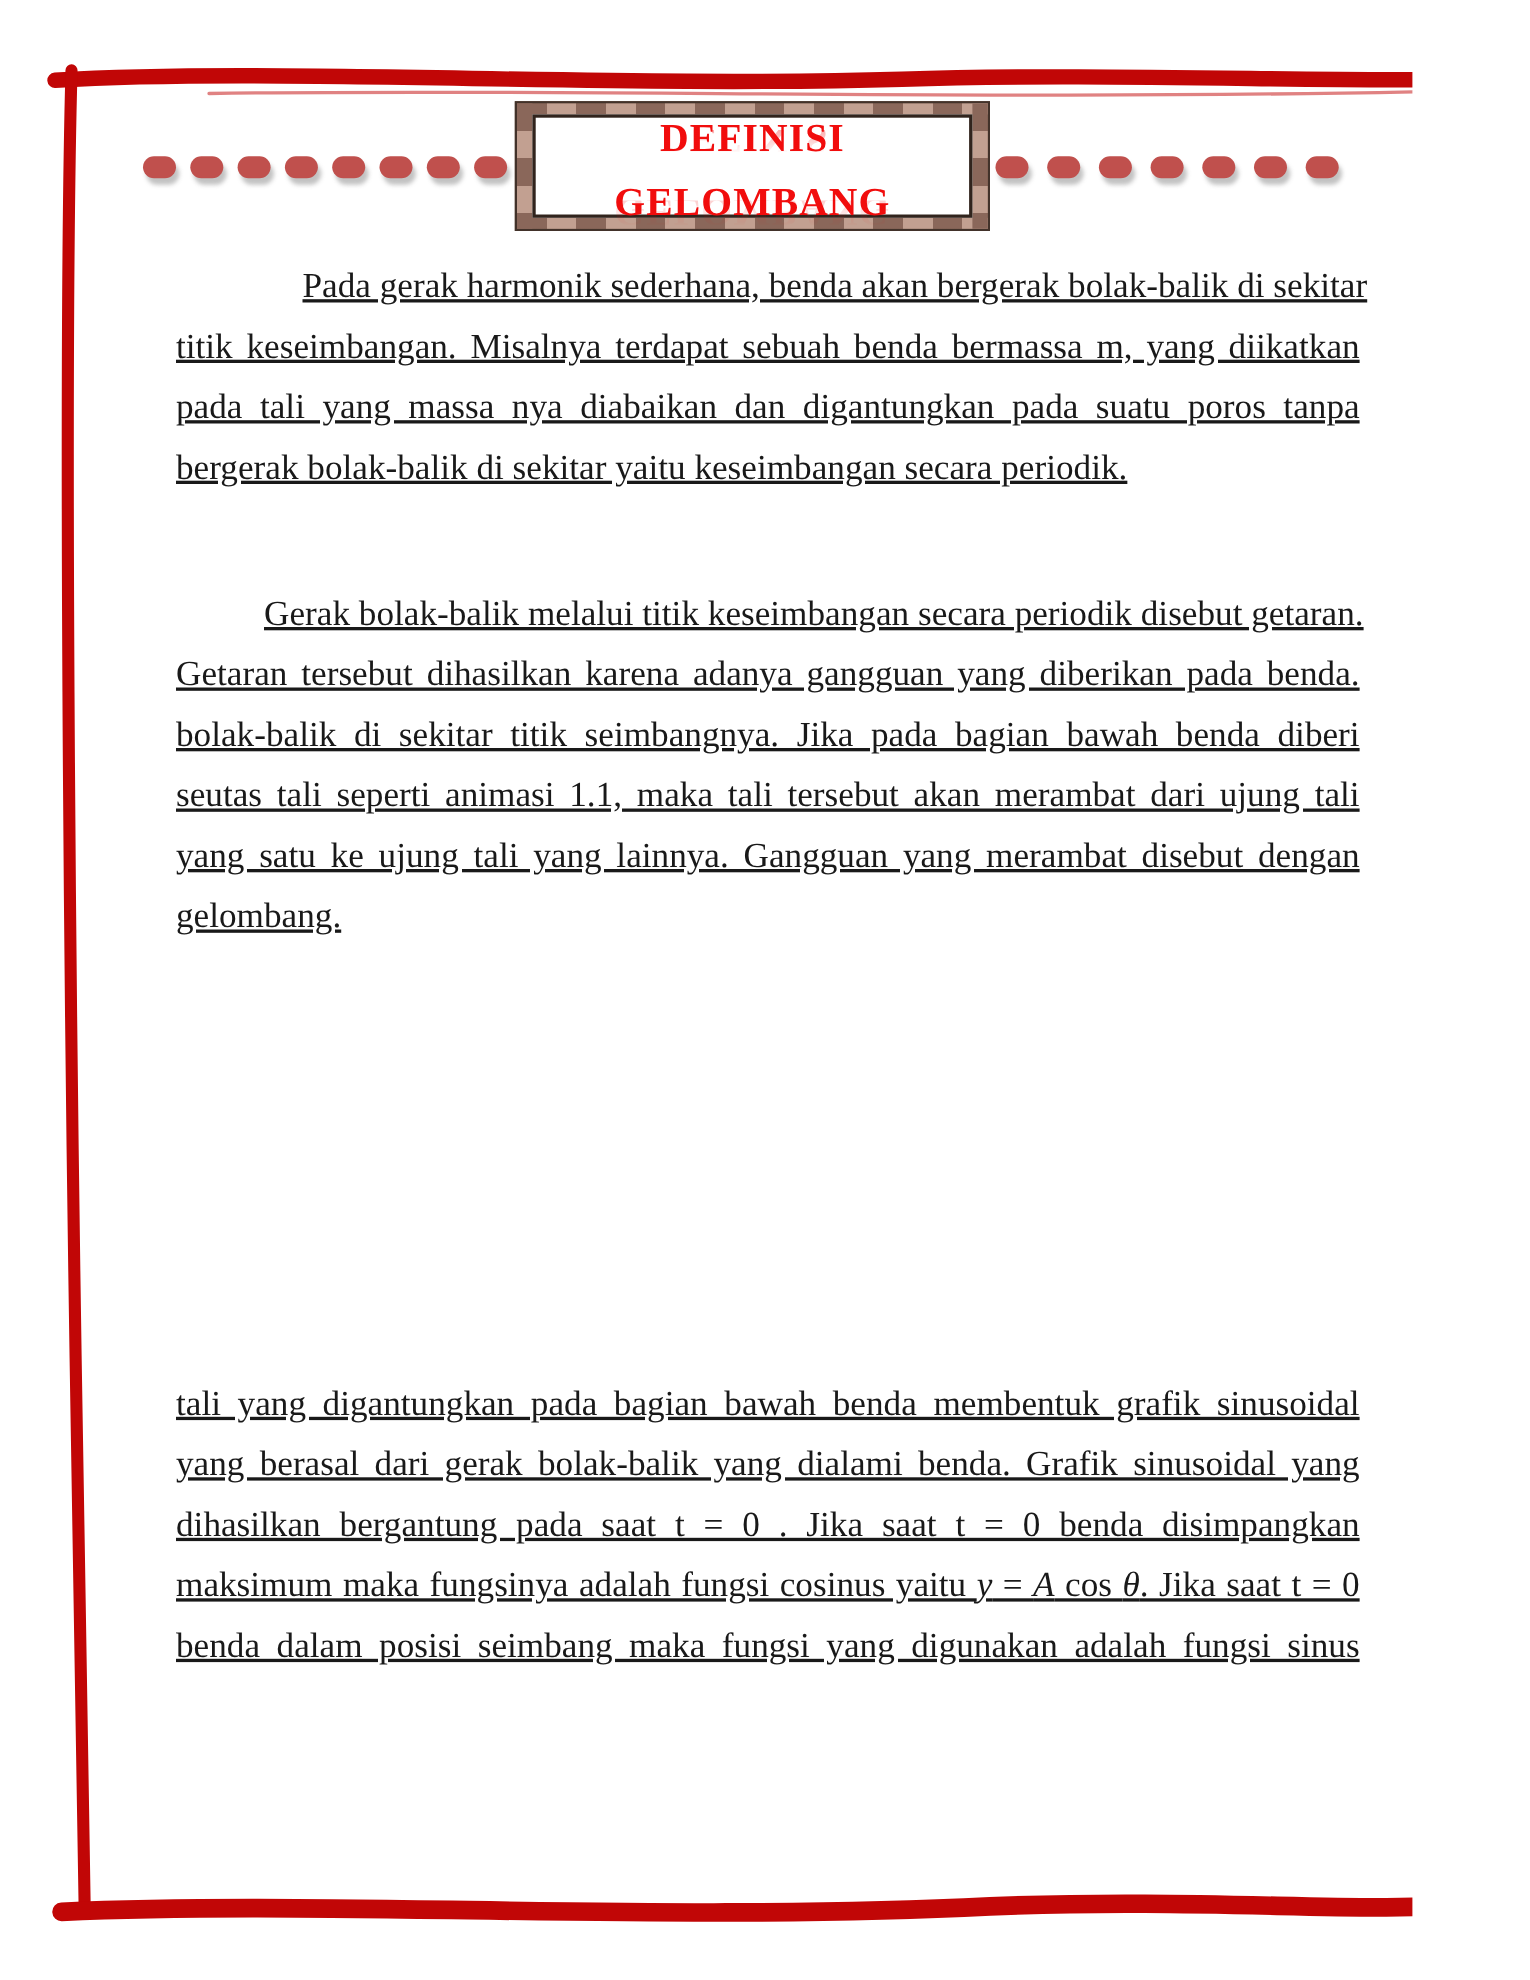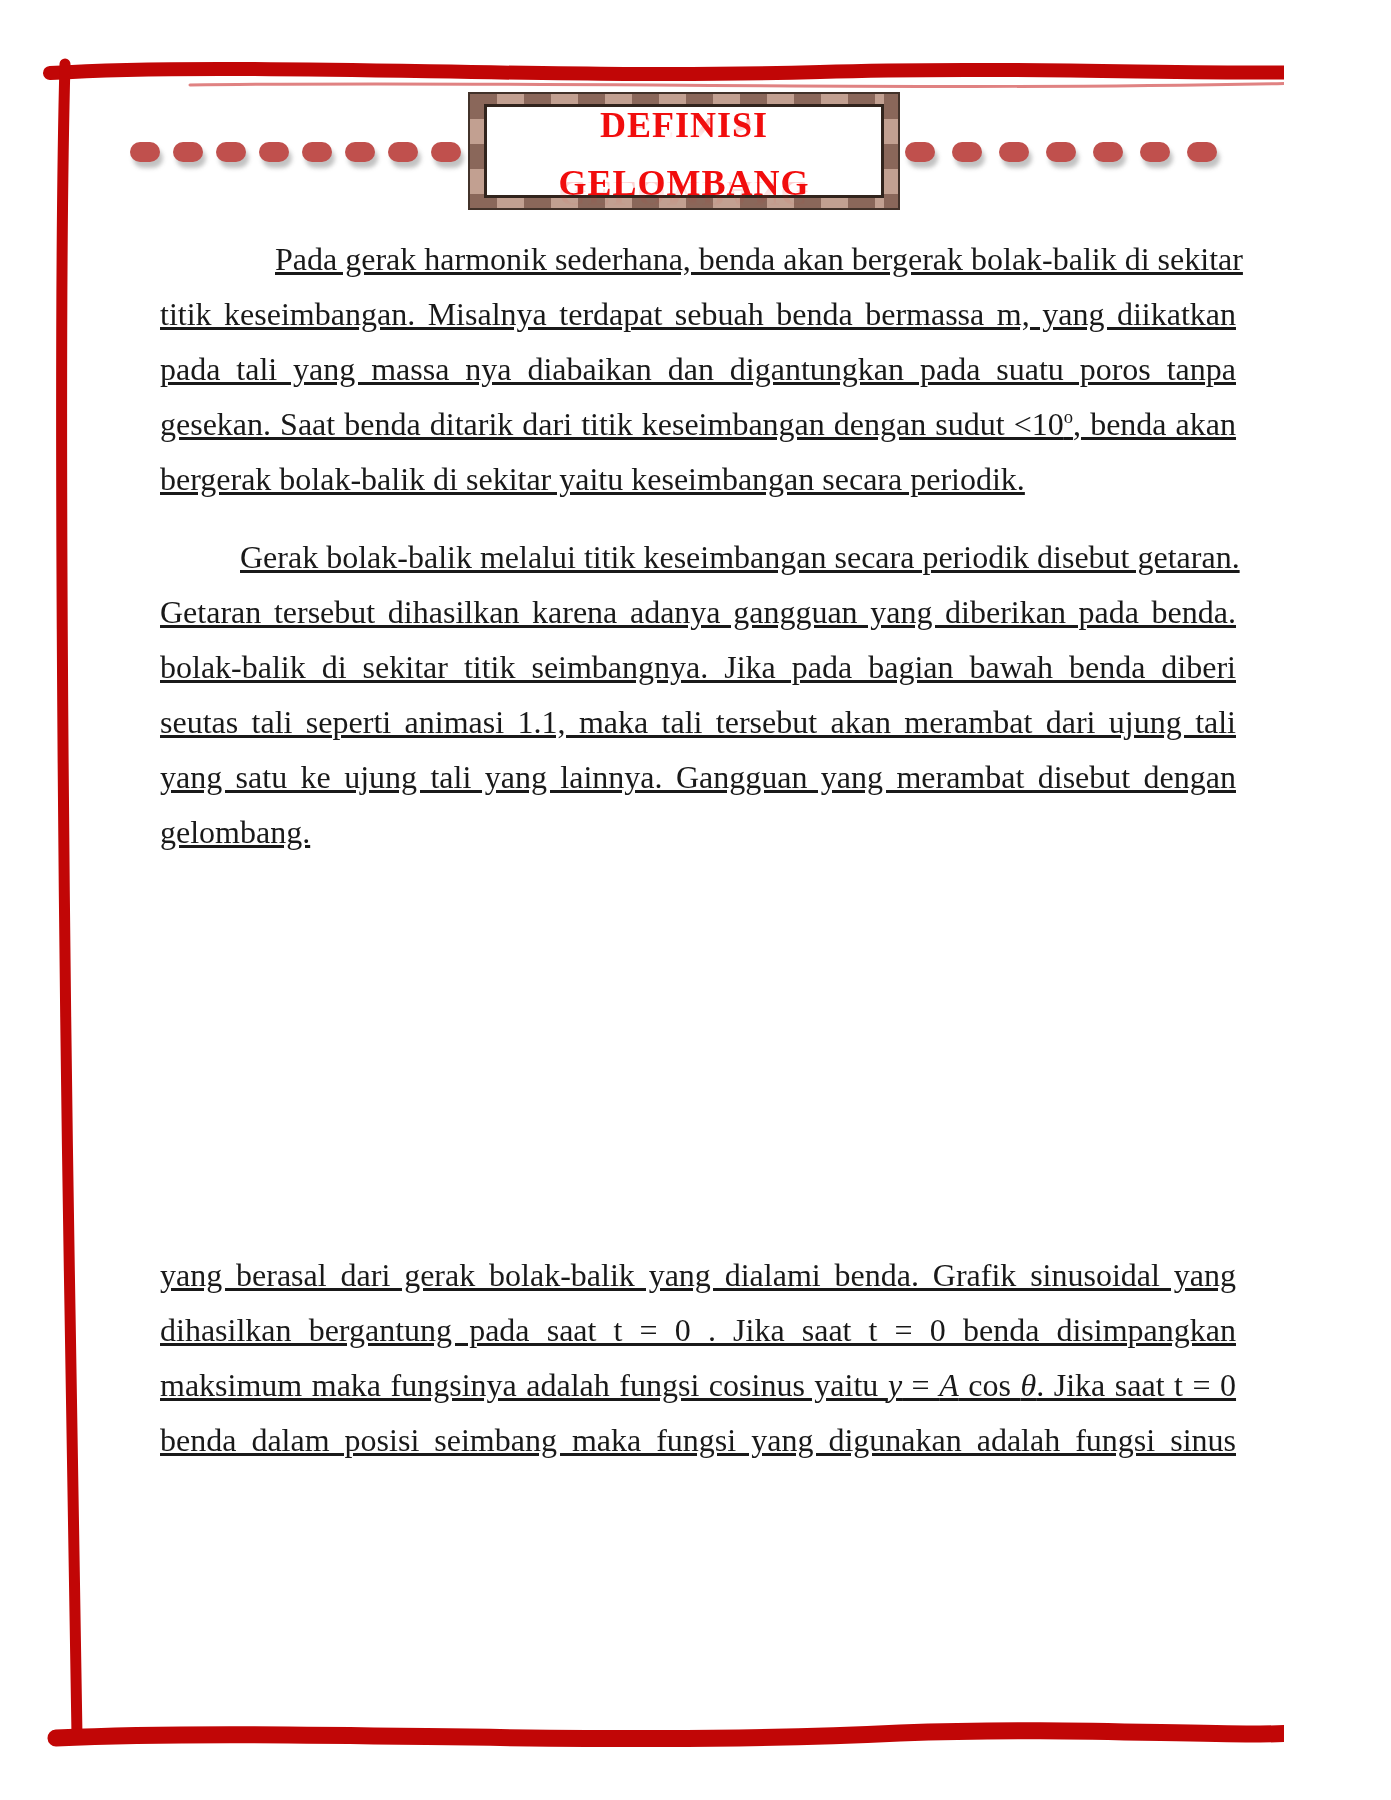--- a/index.html
+++ b/index.html
@@ -145,32 +145,32 @@
       <div class="title-sub">GELOMBANG</div>
     </div>
     <div class="gel-reflection">GELOMBANG</div>
   </div>
 
   <div class="body-text">
       <div class="para para-0">
         <div class="line first"><span class="seg-plain">Pada gerak harmonik sederhana, benda akan bergerak bolak-balik di sekitar</span></div>
         <div class="line"><span class="seg-plain">titik keseimbangan. Misalnya terdapat sebuah benda bermassa m, yang diikatkan</span></div>
         <div class="line"><span class="seg-plain">pada tali yang massa nya diabaikan dan digantungkan pada suatu poros tanpa</span></div>
-        <div class="line"><span class="seg-plain">gesekan. Saat benda ditarik dari titik keseimbangan dengan sudut &lt;10</span><span class="seg-sup">o</span><span class="seg-plain">, benda akan</span></div>
         <div class="line flush"><span class="seg-plain">bergerak bolak-balik di sekitar yaitu keseimbangan secara periodik.</span></div>
       </div>
       <div class="para para-1">
         <div class="line first"><span class="seg-plain">Gerak bolak-balik melalui titik keseimbangan secara periodik disebut getaran.</span></div>
         <div class="line"><span class="seg-plain">Getaran tersebut dihasilkan karena adanya gangguan yang diberikan pada benda.</span></div>
         <div class="line"><span class="seg-plain">bolak-balik di sekitar titik seimbangnya. Jika pada bagian bawah benda diberi</span></div>
         <div class="line"><span class="seg-plain">seutas tali seperti animasi 1.1, maka tali tersebut akan merambat dari ujung tali</span></div>
         <div class="line"><span class="seg-plain">yang satu ke ujung tali yang lainnya. Gangguan yang merambat disebut dengan</span></div>
         <div class="line flush"><span class="seg-plain">gelombang.</span></div>
       </div>
       <div class="para para-2">
+        <div class="line"><span class="seg-plain">tali yang digantungkan pada bagian bawah benda membentuk grafik sinusoidal</span></div>
         <div class="line"><span class="seg-plain">yang berasal dari gerak bolak-balik yang dialami benda. Grafik sinusoidal yang</span></div>
         <div class="line"><span class="seg-plain">dihasilkan bergantung pada saat t = 0 . Jika saat t = 0 benda disimpangkan</span></div>
         <div class="line"><span class="seg-plain">maksimum maka fungsinya adalah fungsi cosinus yaitu </span><span class="seg-math">y</span><span class="seg-plain"> = </span><span class="seg-math">A</span><span class="seg-plain"> cos </span><span class="seg-math">θ</span><span class="seg-plain">. Jika saat t = 0</span></div>
         <div class="line"><span class="seg-plain">benda dalam posisi seimbang maka fungsi yang digunakan adalah fungsi sinus</span></div>
       </div>
     </div>
 
 </div>
 
 </body></html>

